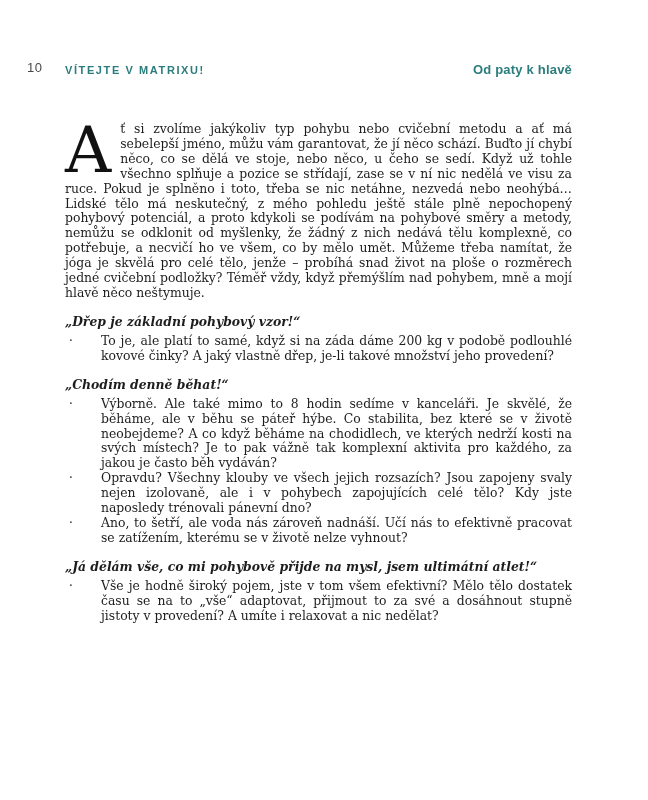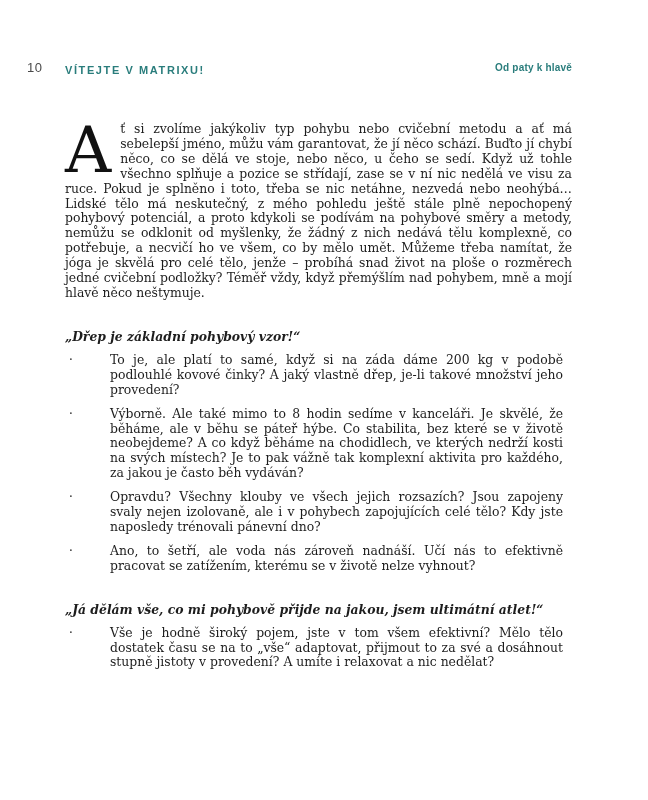--- a/index.html
+++ b/index.html
@@ -43,21 +43,21 @@
     top: 2px;
     font-size: 11px;
     font-weight: bold;
     letter-spacing: 1.6px;
     color: var(--accent);
   }
   .chapter-title {
     position: absolute;
     right: 0;
     top: 0;
-    font-size: 10px;
+    font-size: 13px;
     font-weight: bold;
     letter-spacing: 0.2px;
     color: var(--accent);
   }
   
   .intro {
     font-size: 12.4px;
     line-height: 14.9px;
     text-align: justify;
     margin: 0 0 10px 0;
@@ -70,37 +70,37 @@
     color: #111111;
     font-family: "DejaVu Serif", serif;
   }
   
   .qa-section { margin: 0; }
   .q {
     font-size: 12.4px;
     line-height: 15px;
     font-weight: bold;
     font-style: italic;
-    margin: 28px 0 5px 0;
+    margin: 13px 0 5px 0;
     color: #1d1d1d;
   }
   .bullet {
     position: relative;
     padding-left: 36px;
   }
   .dot {
     position: absolute;
     left: 4px;
     top: 0;
     font-size: 12px;
     line-height: 14.9px;
     color: #1d1d1d;
   }
   .bt {
-    margin: 9px;
+    margin: 0;
     font-size: 12.4px;
     line-height: 14.9px;
     text-align: justify;
   }
 </style>
 </head>
 <body>
 
 <div class="page">
 
@@ -114,20 +114,21 @@
 
   <section class="qa-section">
     <h3 class="q">„Dřep je základní pohybový vzor!“</h3>
     <div class="bullet">
       <span class="dot">·</span>
       <p class="bt">To je, ale platí to samé, když si na záda dáme 200 kg v podobě podlouhlé kovové činky? A jaký vlastně dřep, je-li takové množství jeho provedení?</p>
     </div>
   </section>
 
   <section class="qa-section">
+    <h3 class="q">„Chodím denně běhat!“</h3>
     <div class="bullet">
       <span class="dot">·</span>
       <p class="bt">Výborně. Ale také mimo to 8 hodin sedíme v kanceláři. Je skvělé, že běháme, ale v běhu se páteř hýbe. Co stabilita, bez které se v životě neobejdeme? A co když běháme na chodidlech, ve kterých nedrží kosti na svých místech? Je to pak vážně tak komplexní aktivita pro každého, za jakou je často běh vydáván?</p>
     </div>
   </section>
 
   <section class="qa-section">
     <div class="bullet">
       <span class="dot">·</span>
       <p class="bt">Opravdu? Všechny klouby ve všech jejich rozsazích? Jsou zapojeny svaly nejen izolovaně, ale i v pohybech zapojujících celé tělo? Kdy jste naposledy trénovali pánevní dno?</p>
@@ -135,20 +136,20 @@
   </section>
 
   <section class="qa-section">
     <div class="bullet">
       <span class="dot">·</span>
       <p class="bt">Ano, to šetří, ale voda nás zároveň nadnáší. Učí nás to efektivně pracovat se zatížením, kterému se v životě nelze vyhnout?</p>
     </div>
   </section>
 
   <section class="qa-section">
-    <h3 class="q">„Já dělám vše, co mi pohybově přijde na jakou, jsem ultimátní atlet!“</h3>
+    <h3 class="q">„Já dělám vše, co mi pohybově přijde na mysl, jsem ultimátní atlet!“</h3>
     <div class="bullet">
       <span class="dot">·</span>
       <p class="bt">Vše je hodně široký pojem, jste v tom všem efektivní? Mělo tělo dostatek času se na to „vše“ adaptovat, přijmout to za své a dosáhnout stupně jistoty v provedení? A umíte i relaxovat a nic nedělat?</p>
     </div>
   </section>
 
 </div>
 
 </body></html>

